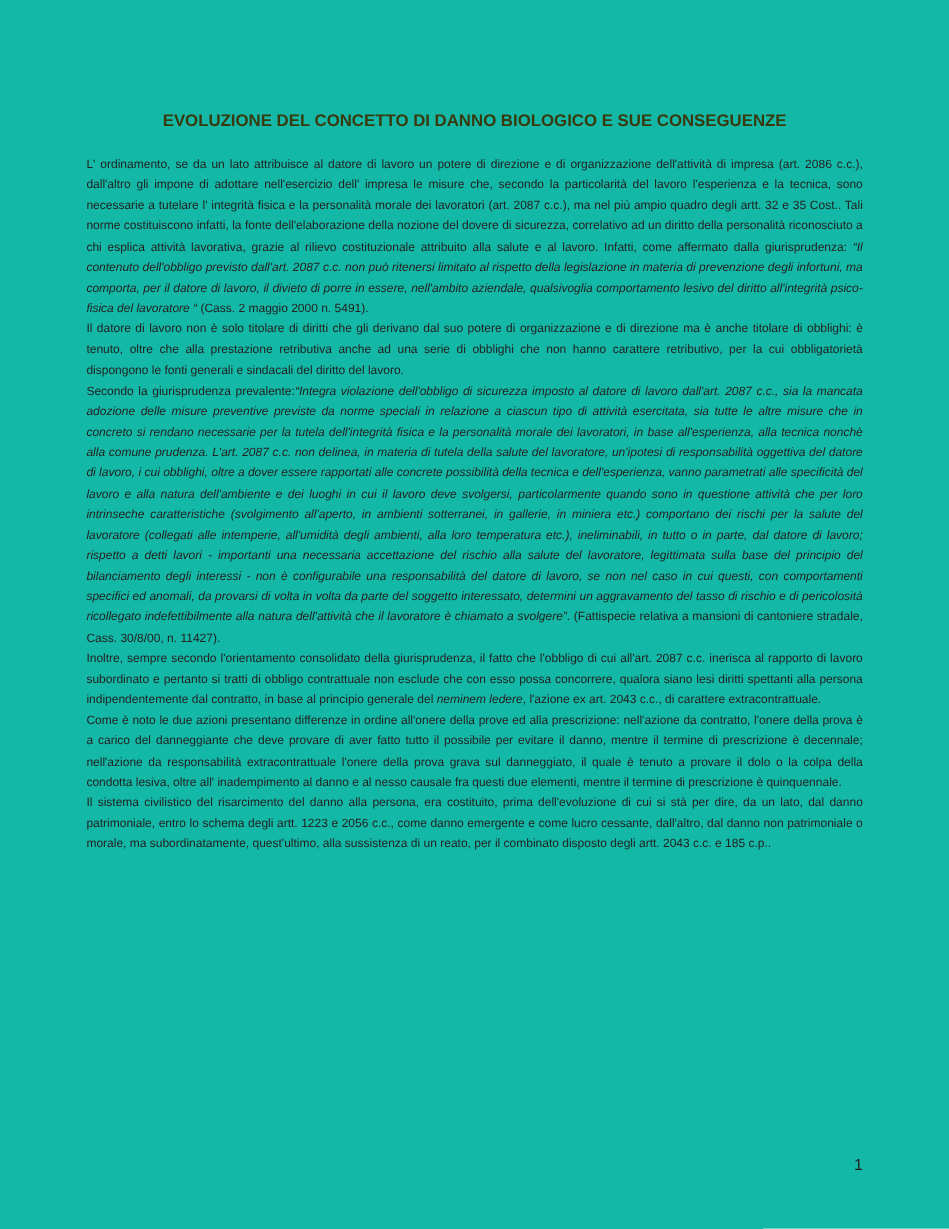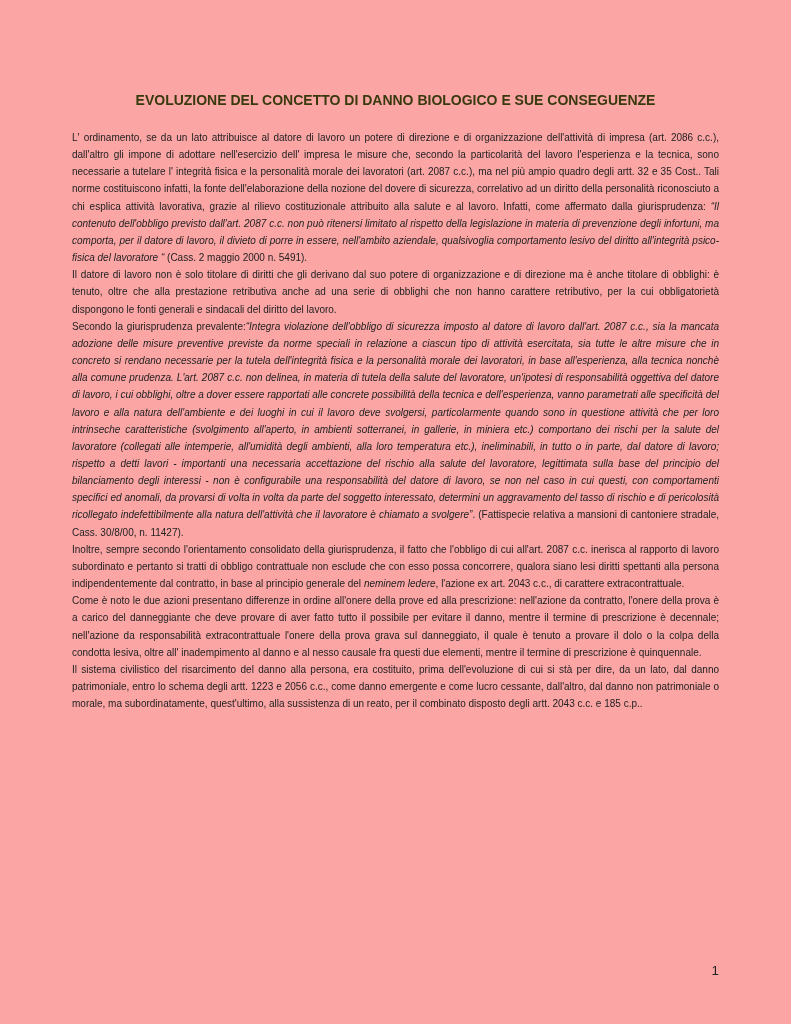--- a/index.html
+++ b/index.html
@@ -4,21 +4,21 @@
 <style>
   html, body {
     margin: 0;
     padding: 0;
     background: #ffffff;
   }
   .page {
     position: relative;
     width: 791px;
     height: 1024px;
-    background: #fca5a5;
+    background: #14b8a6;
     overflow: hidden;
     font-family: "Liberation Sans", "DejaVu Sans", sans-serif;
   }
   .content {
     position: absolute;
     left: 72px;
     right: 72px;
     top: 92px;
   }
   .doc-title {

